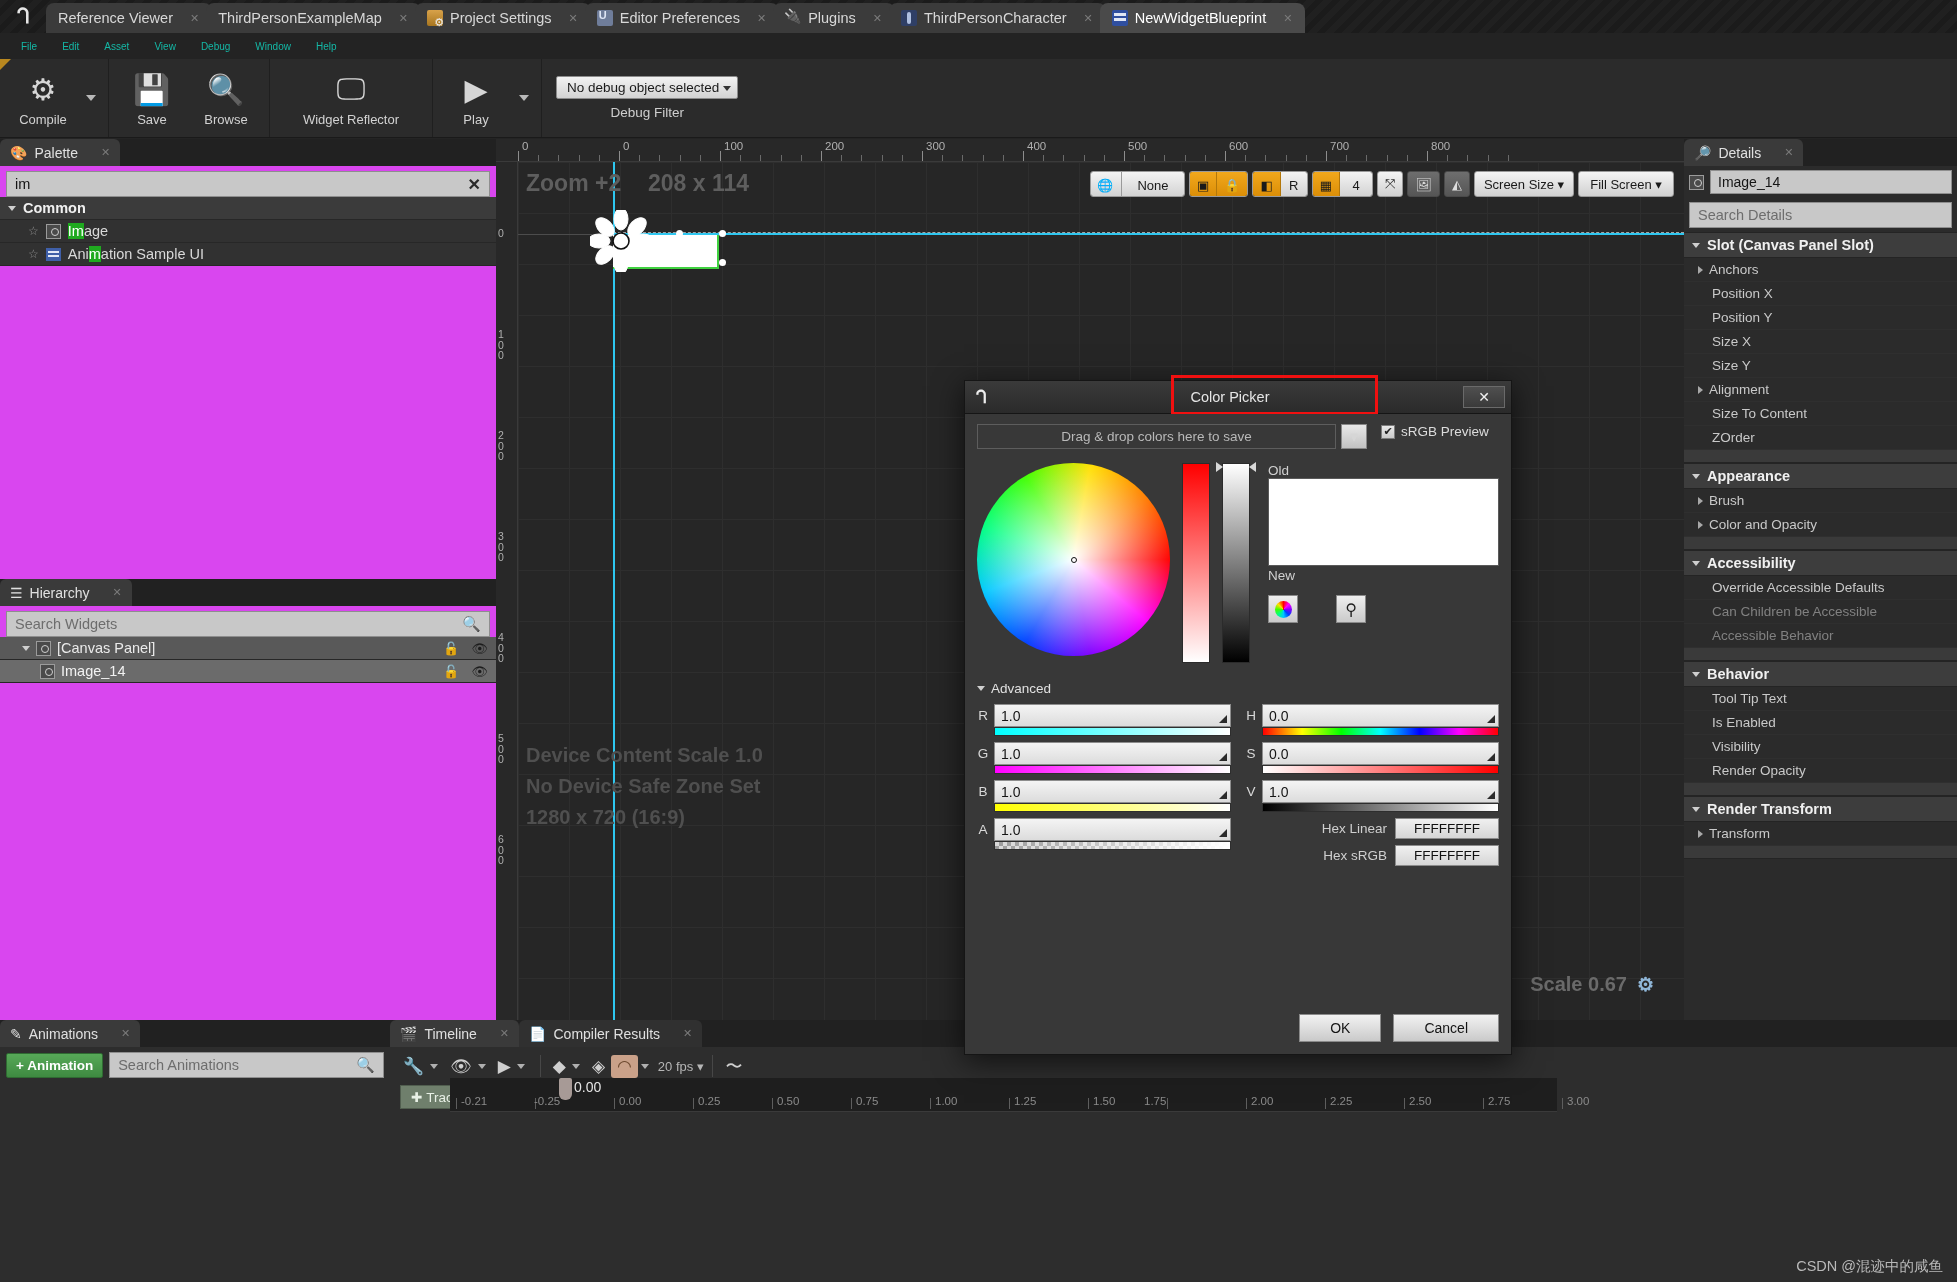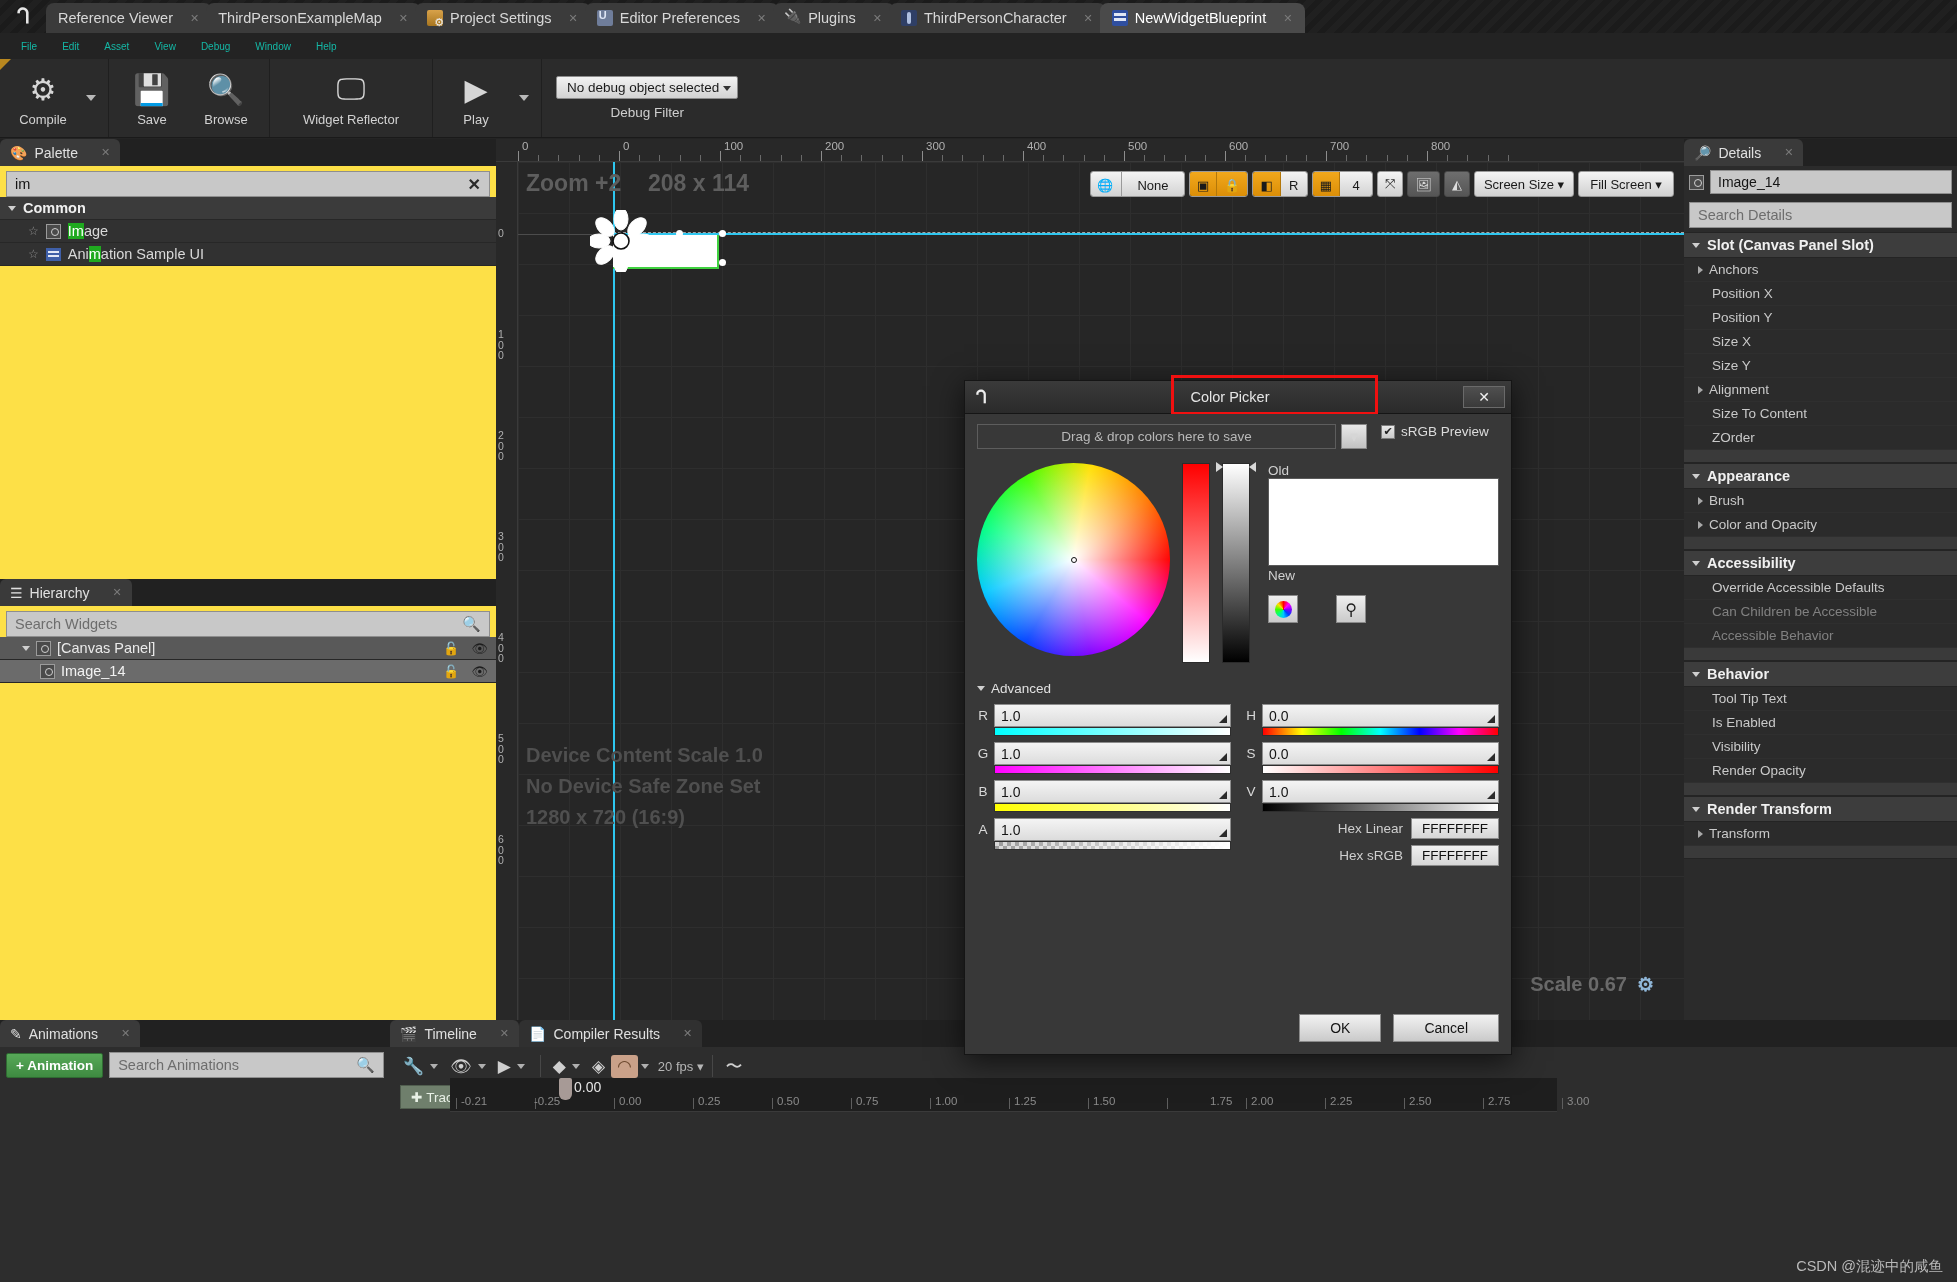--- a/index.html
+++ b/index.html
@@ -72,21 +72,21 @@
   .dflbl { font-size: 13.5px; color: #cfcfcf; }
 
   
   .panel-tabrow { height: 27px; background: #212121; display: flex; align-items: flex-end; }
   .ptab {
     height: 27px; background: #3a3a3a; display: flex; align-items: center; gap: 7px;
     padding: 0 10px; font-size: 14px; color: #e0e0e0;
     border-top-left-radius: 6px; border-top-right-radius: 6px;
   }
   .ptab .x { color: #7a7a7a; font-size: 11px; margin-left: 16px; }
-  .pbody { background: #fde047; }
+  .pbody { background: #d946ef; }
 
   
   .palette { position: absolute; left: 0; top: 139px; width: 496px; height: 440px; background: #242424; }
   .searchrow { padding: 5px 6px 0 6px; }
   .searchbox {
     background: #c8c8c8; color: #151515; font-size: 14.5px; height: 26px;
     display: flex; align-items: center; padding: 0 8px; border: 1px solid #8e8e8e; position: relative;
   }
   .searchbox .val { flex: 1; }
   .searchbox .ph { flex:1; color: #6d6d6d; }
@@ -229,21 +229,21 @@
   .wheel { width:193px; height:193px; border-radius:50%;
     background:
       radial-gradient(circle at 50% 50%, rgba(255,255,255,1) 0%, rgba(255,255,255,0) 72%),
       conic-gradient(from 90deg, #ff0000, #ff00ff, #8000ff, #0040ff, #00c8ff, #00ff80, #40ff00, #ffe000, #ff7a00, #ff0000);
     position:relative;
   }
   .wheel .dot { position:absolute; left:50%; top:50%; width:6px; height:6px; margin:-3px 0 0 -3px; border:1.5px solid #111; border-radius:50%; background:transparent; }
   .vbar { width:28px; height:200px; position:relative; }
   .hexrow { display:flex; align-items:center; justify-content:flex-end; gap:8px; margin-top:6px; }
   .hexlbl { font-size:13.5px; color:#cfcfcf; }
-  .hexval { background:linear-gradient(#f0f0f0,#d6d6d6); color:#111; font-size:13.5px; border:1px solid #8b8b8b; padding:2px 10px; min-width:78px; text-align:center; }
+  .hexval { background:linear-gradient(#f0f0f0,#d6d6d6); color:#111; font-size:13.5px; border:1px solid #8b8b8b; padding:2px 18px; min-width:78px; text-align:center; }
   .sl { margin-bottom:6px; }
   .sl .top { display:flex; align-items:center; gap:5px; }
   .sl .lab { width:12px; font-size:13.5px; color:#d8d8d8; text-align:center; }
   .sl .fld { flex:1; background:linear-gradient(#f4f4f4,#dcdcdc); border:1px solid #8d8d8d; height:23px; display:flex; align-items:center; padding:0 6px; font-size:14px; color:#141414; position:relative; }
   .sl .fld:after { content:""; position:absolute; right:3px; bottom:3px; width:0;height:0;border-right:8px solid #2b2b2b;border-top:8px solid transparent; }
   .sl .grad { height:9px; margin-left:17px; border:1px solid #2e2e2e; }
   .cpbtns { position:absolute; right:12px; bottom:12px; display:flex; gap:12px; }
   .cpbtn { background:linear-gradient(#f2f2f2,#cacaca); border:1px solid #8a8a8a; color:#141414; font-size:14px; padding:5px 30px; }
 </style>
 </head>
@@ -725,21 +725,21 @@
       <div class="tl-tick" style="left: 327px;">0.50</div>
       <div class="tl-tickline" style="left: 401px;"></div>
       <div class="tl-tick" style="left: 406px;">0.75</div>
       <div class="tl-tickline" style="left: 480px;"></div>
       <div class="tl-tick" style="left: 485px;">1.00</div>
       <div class="tl-tickline" style="left: 559px;"></div>
       <div class="tl-tick" style="left: 564px;">1.25</div>
       <div class="tl-tickline" style="left: 638px;"></div>
       <div class="tl-tick" style="left: 643px;">1.50</div>
       <div class="tl-tickline" style="left: 717px;"></div>
-      <div class="tl-tick" style="left: 760px; text-align: right;">1.75</div>
+      <div class="tl-tick" style="left: 694px; text-align: right;">1.75</div>
       <div class="tl-tickline" style="left: 796px;"></div>
       <div class="tl-tick" style="left: 801px;">2.00</div>
       <div class="tl-tickline" style="left: 875px;"></div>
       <div class="tl-tick" style="left: 880px;">2.25</div>
       <div class="tl-tickline" style="left: 954px;"></div>
       <div class="tl-tick" style="left: 959px;">2.50</div>
       <div class="tl-tickline" style="left: 1033px;"></div>
       <div class="tl-tick" style="left: 1038px;">2.75</div>
       <div class="tl-tickline" style="left: 1112px;"></div>
       <div class="tl-tick" style="left: 1117px;">3.00</div>

